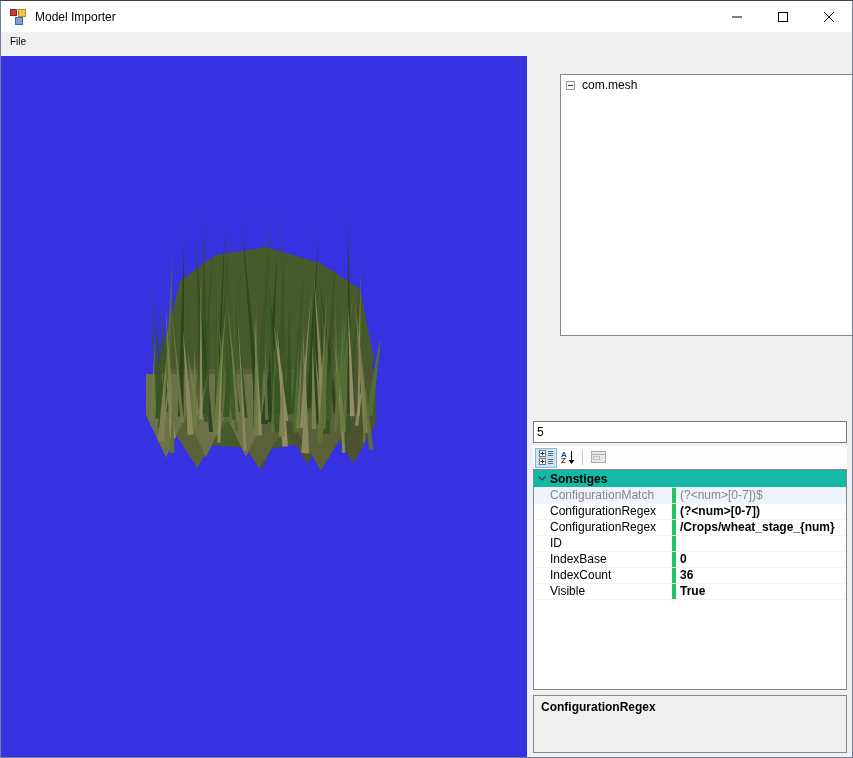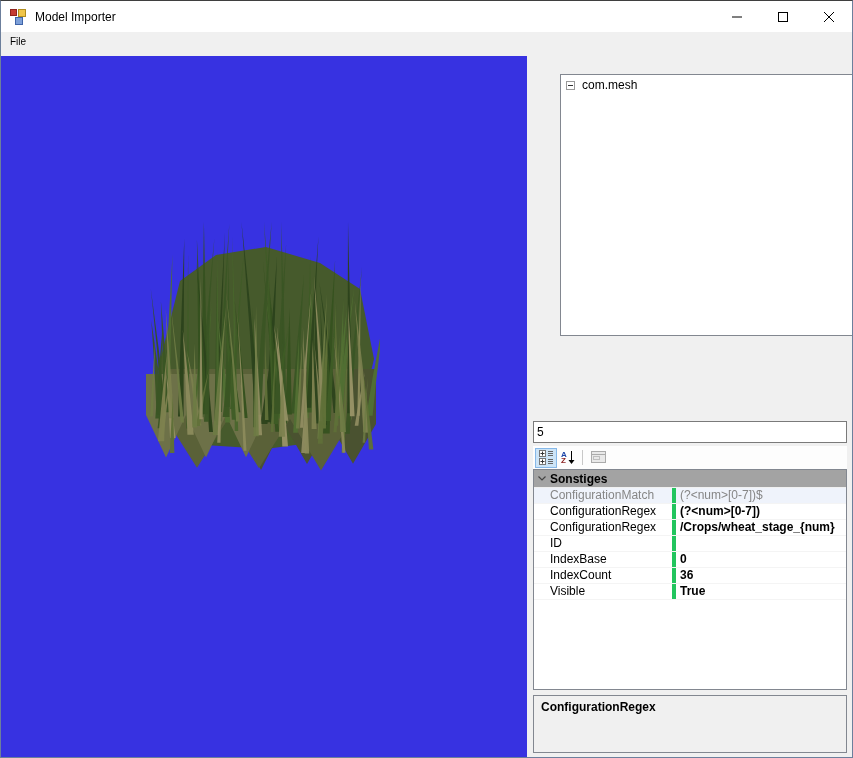--- a/index.html
+++ b/index.html
@@ -54,21 +54,21 @@
             border:1px solid transparent; }
   .tb-btn.selected { background:#cce4f7; border-color:#86b8e8; }
   .tb-sep { width:1px; height:15px; background:#c8c8c8; margin:0 4px 0 3px; }
   .az-wrap { display:flex; align-items:center; }
   .az-letters { display:flex; flex-direction:column; line-height:6px; font-weight:bold; font-size:8px; }
   .az-a { color:#1c45a8; } .az-z { color:#8b2020; }
 
   
   .pg-grid { position:absolute; left:0; top:413px; width:314px; height:221px; background:#fff;
              border:1px solid #828790; overflow:hidden; }
-  .pg-cat { height:18px; display:flex; align-items:center; border-bottom:1px solid #f0f0f0; background:#a3a3a3; }
+  .pg-cat { height:18px; display:flex; align-items:center; border-bottom:1px solid #f0f0f0; background:#14b8a6; }
   .pg-cat-chevron { width:15px; display:flex; justify-content:center; }
   .pg-cat-label { font-weight:bold; margin-left:1px; }
   .pg-row { height:16px; display:flex; border-bottom:1px solid #f4f4f4; }
   .pg-name { width:142px; padding-left:16px; line-height:15px; white-space:nowrap; overflow:hidden;
              border-right:4px solid #22c55e; }
   .pg-value { flex:1; padding-left:4px; line-height:15px; font-weight:bold; white-space:nowrap; overflow:hidden; }
   .pg-row.readonly { background:#eff3fb; }
   .pg-row.readonly .pg-name, .pg-row.readonly .pg-value { color:#868686; font-weight:normal; }
 
   .pg-help { position:absolute; left:0; top:639px; width:314px; height:58px; background:#f0f0f0;

